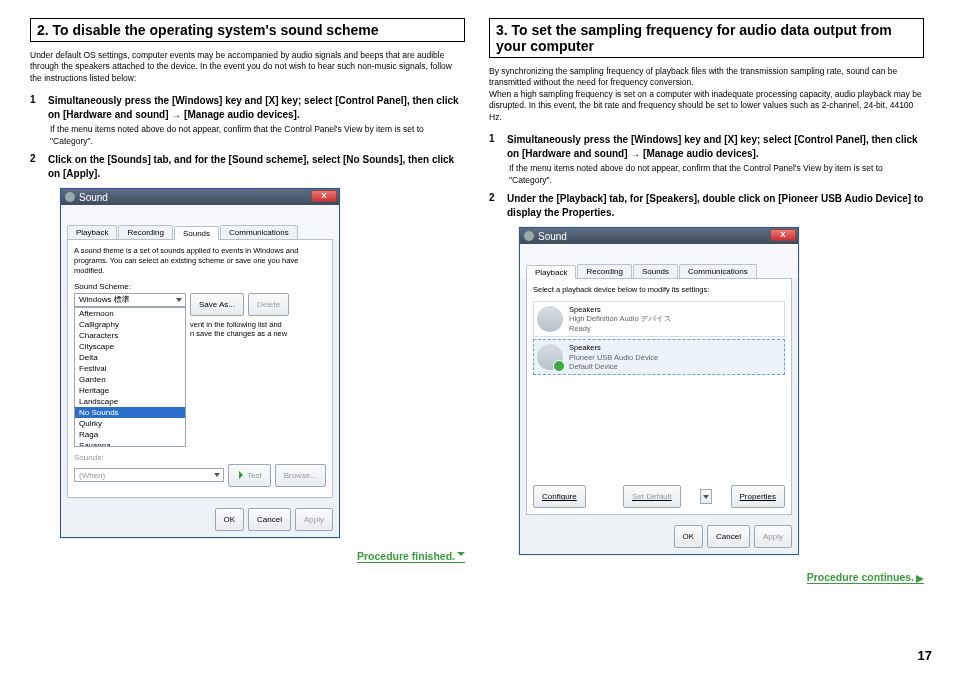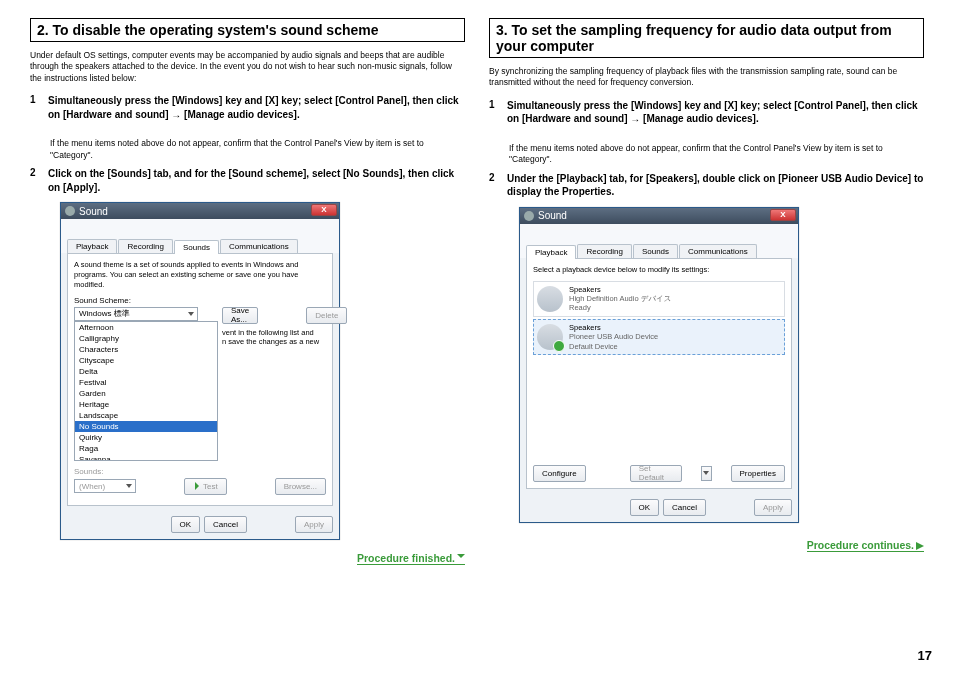--- a/index.html
+++ b/index.html
@@ -5,61 +5,61 @@
 * { margin: 0; padding: 0; box-sizing: border-box; }
 body { font-family: Arial, Helvetica, sans-serif; background: #fff; width: 954px; height: 675px; position: relative; padding: 18px 30px; }
 .page { display: flex; gap: 24px; }
 .col { flex: 1; min-width: 0; }
 .section-header { background: #fff; border: 1.5px solid #000; padding: 3px 6px; font-weight: bold; font-size: 14px; margin-bottom: 8px; }
 .intro { font-size: 8.5px; line-height: 1.35; margin-bottom: 10px; }
 .step { display: flex; gap: 8px; margin-bottom: 6px; }
 .step-num { font-weight: bold; font-size: 10px; min-width: 10px; }
 .step-body { flex: 1; }
 .step-title { font-weight: bold; font-size: 10px; line-height: 1.35; }
-.step-note { font-size: 8.5px; line-height: 1.35; margin-top: 17px; padding-left: 2px; }
+.step-note { font-size: 8.5px; line-height: 1.35; margin-top: 3px; padding-left: 2px; }
 .dialog-wrap { margin: 8px 0 8px 30px; }
 .win { border: 1px solid #2b5a8a; background: #eef2f6; font-size: 8px; box-shadow: 0 0 1px rgba(0,0,0,.3); position: relative; }
 .titlebar { height: 16px; background: linear-gradient(#5d6e82, #3d4c5e); display: flex; align-items: center; padding: 0 4px; position: relative; }
 .titlebar .gear { width: 10px; height: 10px; border-radius: 50%; background: #9aa; margin-right: 4px; }
 .titlebar .ttl { color: #fff; font-size: 10px; }
 .closebtn { position: absolute; right: 2px; top: 1px; width: 26px; height: 12px; background: linear-gradient(#e77,#c33); border: 1px solid #944; border-radius: 2px; color: #fff; font-size: 8px; text-align: center; line-height: 10px; font-weight: bold; }
 .tabs { display: flex; padding: 20px 6px 0 6px; background: #f6f8fb; font-size: 8px; gap: 0; }
 .tab { border: 1px solid #b8c2cc; border-bottom: none; padding: 2px 8px; background: #f0f2f5; margin-right: 1px; border-radius: 2px 2px 0 0; cursor: pointer; }
 .tab.active { background: #fff; position: relative; top: 1px; }
 .tabbody { background: #fff; margin: 0 6px 6px 6px; border: 1px solid #b8c2cc; padding: 6px; }
 .desc { font-size: 7.5px; line-height: 1.3; margin-bottom: 6px; }
 .lbl { font-size: 8px; margin-bottom: 2px; }
 .row { display: flex; gap: 4px; align-items: center; margin-bottom: 4px; }
 .dropdown { flex: 1; border: 1px solid #9aa7b5; height: 14px; display: flex; align-items: center; padding: 0 4px; font-size: 8px; background: #fff; position: relative; }
 .dropdown::after { content: ''; position: absolute; right: 3px; top: 4px; border-left: 3px solid transparent; border-right: 3px solid transparent; border-top: 4px solid #555; }
-.btn { border: 1px solid #9aa7b5; background: linear-gradient(#fbfbfc,#e8ebef); padding: 1px 8px; font-size: 8px; border-radius: 2px; height: 17px; display: inline-flex; align-items: center; cursor: pointer; }
-.btn.dis { color: #999; margin-left: 44px; }
+.btn { border: 1px solid #9aa7b5; background: linear-gradient(#fbfbfc,#e8ebef); padding: 1px 8px; font-size: 8px; border-radius: 2px; height: 23px; display: inline-flex; align-items: center; cursor: pointer; }
+.btn.dis { color: #999; }
 .listbox { border: 1px solid #9aa7b5; background: #fff; font-size: 8px; max-height: 140px; overflow: hidden; }
 .listbox .opt { padding: 1px 4px; }
 .listbox .opt.sel { background: #2a6fc9; color: #fff; }
 .btnrow { display: flex; justify-content: flex-end; gap: 4px; padding: 4px 6px 6px; background: #eef2f6; }
 .triangle { width: 0; height: 0; border-left: 4px solid transparent; border-right: 4px solid transparent; border-top: 4px solid #3a9b3a; display: inline-block; transform: rotate(-90deg); margin-right: 2px; }
 .proc-fin { text-align: right; font-weight: bold; color: #3a9b3a; font-size: 10.5px; border-bottom: 1.5px solid #3a9b3a; display: inline-block; margin-top: 4px; float: right; }
 .proc-cont { text-align: right; font-weight: bold; color: #3a9b3a; font-size: 10.5px; display: inline-block; margin-top: 8px; float: right; border-bottom: 1.5px solid #3a9b3a; }
 .arrow-r { display: inline-block; width: 0; height: 0; border-top: 4px solid transparent; border-bottom: 4px solid transparent; border-left: 8px solid #3a9b3a; margin-left: 2px; vertical-align: middle; }
 .pagenum { position: absolute; bottom: 12px; right: 22px; font-weight: bold; font-size: 13px; }
 .device-row { display: flex; align-items: center; gap: 6px; border: 1px solid #d8dde3; padding: 3px; margin-bottom: 2px; }
 .device-row.sel { border: 1px dashed #6aa0d8; background: #eaf2fb; }
 .spk-icon { width: 26px; height: 26px; background: linear-gradient(#d8dde3,#b8c2cc); border-radius: 50%; position: relative; }
 .spk-icon.chk::after { content: ''; position: absolute; right: -2px; bottom: -2px; width: 10px; height: 10px; background: #3fa93f; border-radius: 50%; border: 1px solid #fff; }
 .dev-txt { font-size: 7.5px; line-height: 1.25; }
 .dev-txt .main { font-weight: normal; }
 .dev-txt .sub { color: #666; }
-.cfg-row { display: flex; justify-content: space-between; margin-top: 110px; }
+.cfg-row { display: flex; justify-content: space-between; margin-top: 110px; text-decoration: underline; }
 .cfg-row .right { display: flex; gap: 19px; align-items: center; }
 .dropbtn { border: 1px solid #9aa7b5; width: 12px; height: 15px; background: linear-gradient(#fbfbfc,#e8ebef); display: flex; align-items: center; justify-content: center; }
 .dropbtn::after { content: ''; border-left: 3px solid transparent; border-right: 3px solid transparent; border-top: 4px solid #555; }
 .side-text { font-size: 7.5px; line-height: 1.3; }
 .dd-open-wrap { position: relative; }
-.dd-open-wrap .dropdown { width: 124px; flex: none; }
+.dd-open-wrap .dropdown { width: 112px; flex: none; }
 </style>
 </head>
 <body>
 
 <div class="page">
 
 <div class="col">
   <div class="section-header">2. To disable the operating system's sound scheme</div>
   <div class="intro">Under default OS settings, computer events may be accompanied by audio signals and beeps that are audible through the speakers attached to the device. In the event you do not wish to hear such non-music signals, follow the instructions listed below:</div>
 
@@ -90,21 +90,21 @@
         <div class="tab">Recording</div>
         <div class="tab active">Sounds</div>
         <div class="tab">Communications</div>
       </div>
       <div class="tabbody">
         <div class="desc">A sound theme is a set of sounds applied to events in Windows and programs. You can select an existing scheme or save one you have modified.</div>
         <div class="lbl">Sound Scheme:</div>
         <div style="display:flex;gap:4px;align-items:flex-start;">
           <div class="dd-open-wrap">
             <div class="dropdown">Windows 標準</div>
-            <div class="listbox" style="width:144px;">
+            <div class="listbox" style="width:112px;">
               <div class="opt">Afternoon</div>
               <div class="opt">Calligraphy</div>
               <div class="opt">Characters</div>
               <div class="opt">Cityscape</div>
               <div class="opt">Delta</div>
               <div class="opt">Festival</div>
               <div class="opt">Garden</div>
               <div class="opt">Heritage</div>
               <div class="opt">Landscape</div>
               <div class="opt sel">No Sounds</div>
@@ -146,20 +146,21 @@
   <div style="clear:both;"></div>
   <div style="text-align:right;">
     <span class="proc-fin"><span>Procedure finished.</span><span class="arrow-r" style="border-left-color:#3a9b3a;transform:none;width:0;height:0;border-top:4px solid #3a9b3a;border-left:4px solid transparent;border-right:4px solid transparent;margin-left:2px;vertical-align:baseline;"></span></span>
   </div>
 </div>
 
 <div class="col">
   <div class="section-header">3. To set the sampling frequency for audio data output from your computer</div>
   <div class="intro">
     <span>By synchronizing the sampling frequency of playback files with the transmission sampling rate, sound can be transmitted without the need for frequency conversion.</span><br>
+    <span>When a high sampling frequency is set on a computer with inadequate processing capacity, audio playback may be disrupted. In this event, the bit rate and frequency should be set to lower values such as 2-channel, 24-bit, 44100 Hz.</span>
   </div>
 
   <div class="step">
     <div class="step-num">1</div>
     <div class="step-body">
       <div class="step-title">Simultaneously press the [Windows] key and [X] key; select [Control Panel], then click on [Hardware and sound] → [Manage audio devices].</div>
       <div class="step-note">If the menu items noted above do not appear, confirm that the Control Panel's View by item is set to "Category".</div>
     </div>
   </div>
 

